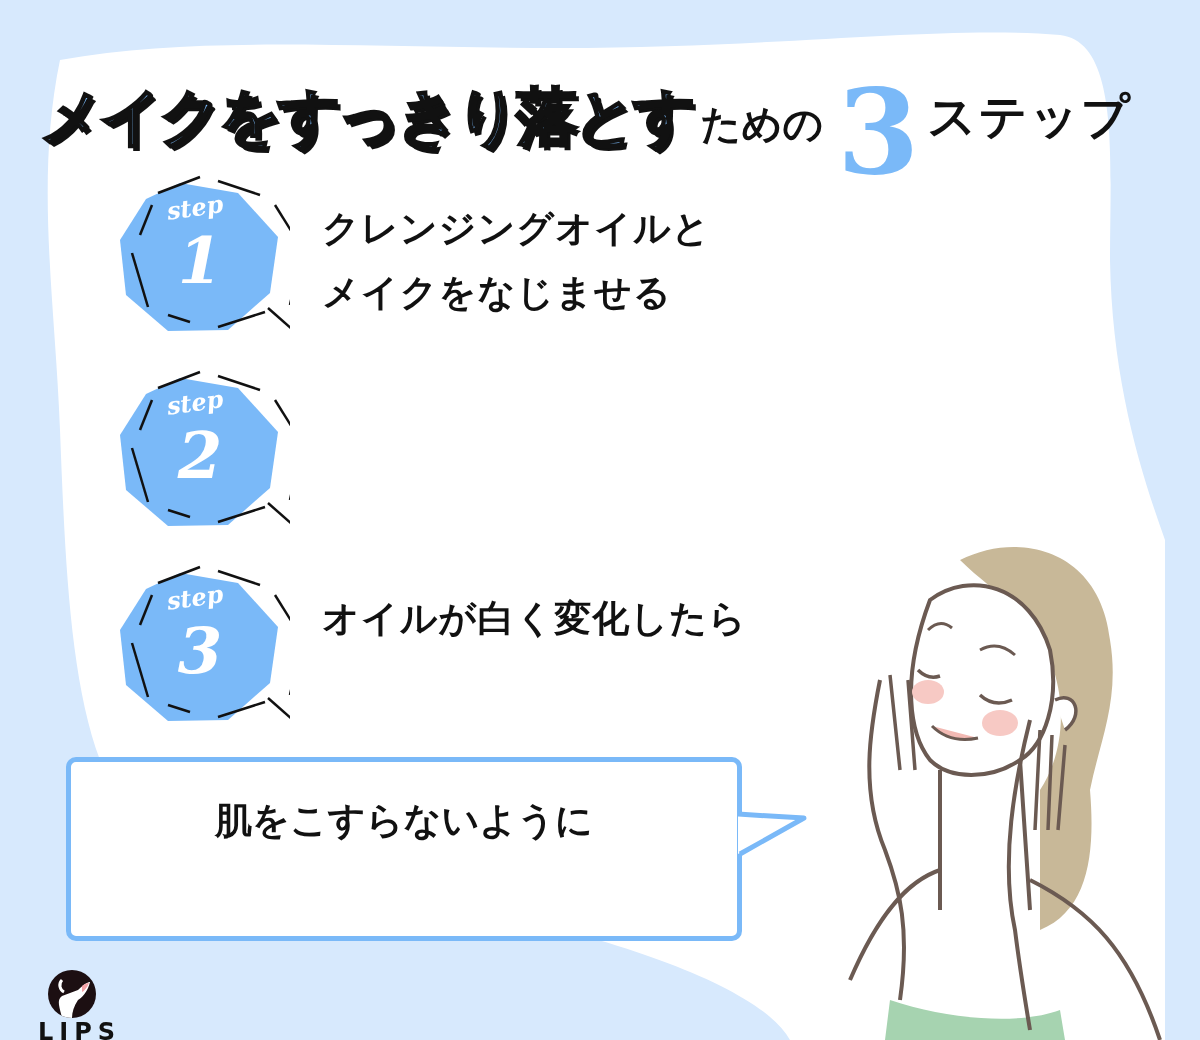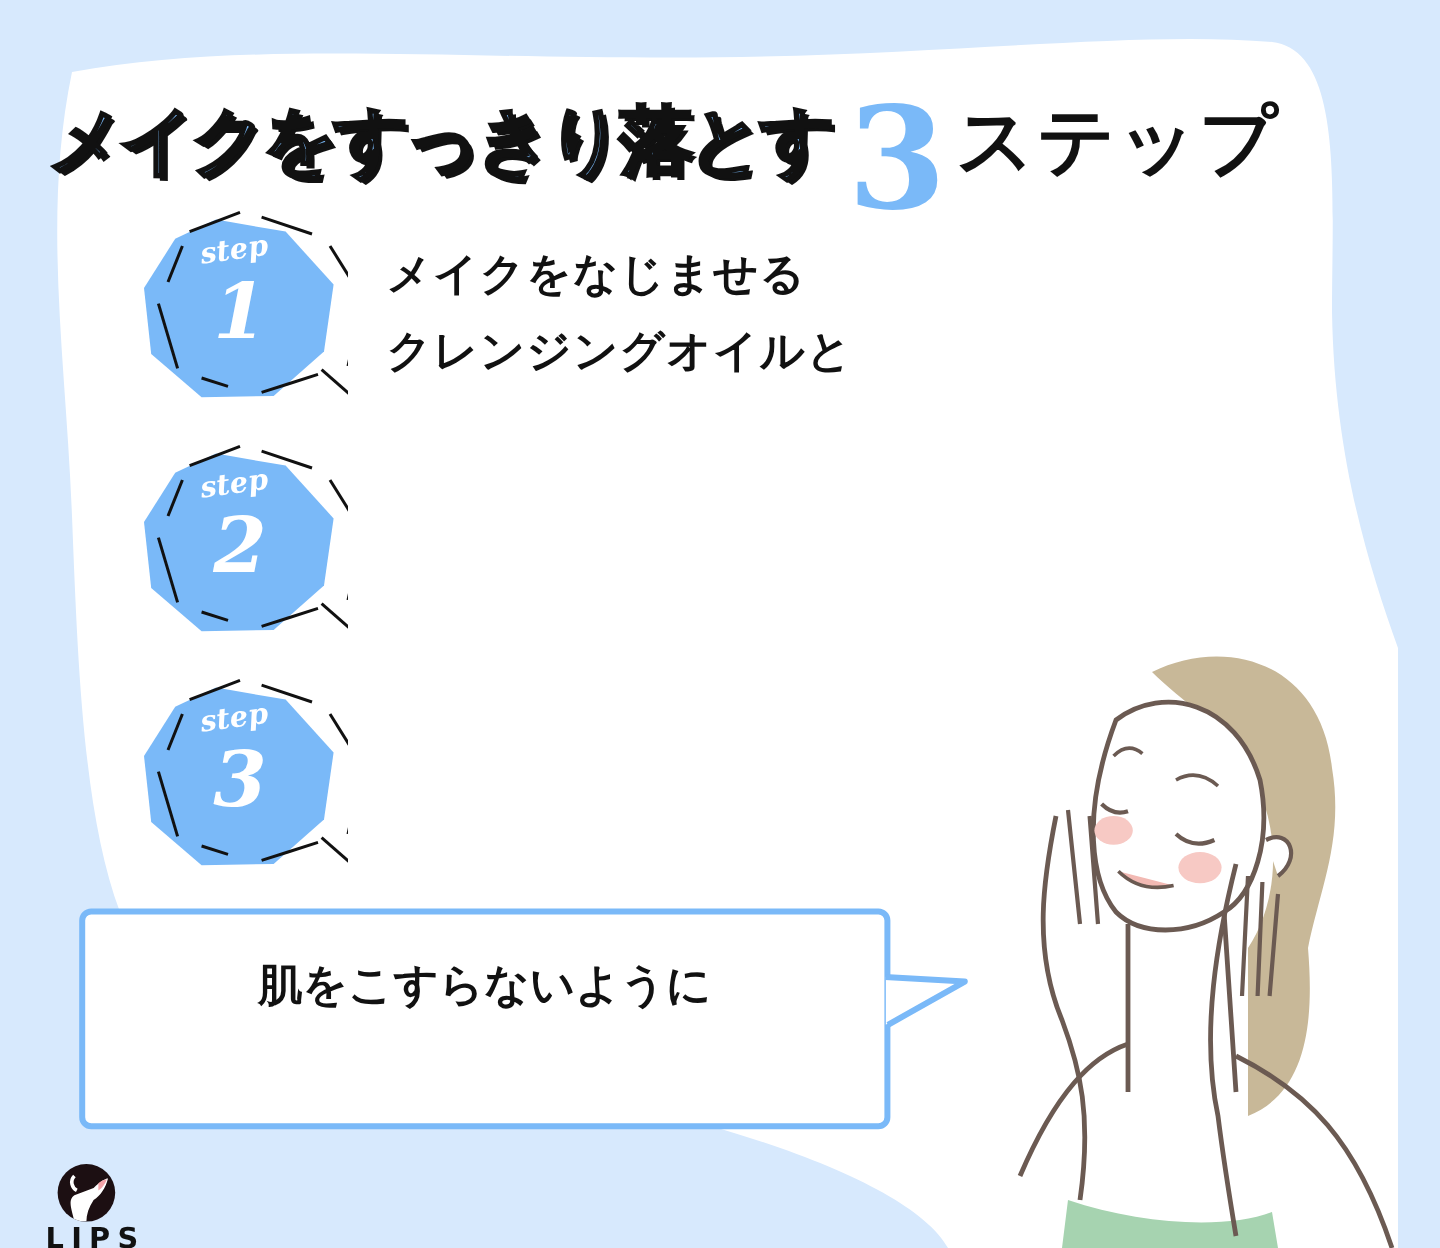--- a/index.html
+++ b/index.html
@@ -2,21 +2,21 @@
 <html><head>
 <meta charset="utf-8">
 <style>
   html, body { margin:0; padding:0; }
   body { width:1200px; height:1040px; position:relative; overflow:hidden; background:#d7e9fd; font-family:"DejaVu Sans", sans-serif; }
   .blob { position:absolute; left:0; top:0; width:1200px; height:1040px; }
   .title { position:absolute; left:24px; top:62px; height:110px; display:flex; align-items:center; white-space:nowrap;margin-left:16px; }
   .title-main { font-size:62px; font-weight:900; color:#7ab9f8; letter-spacing:-4px; -webkit-text-stroke:2.5px #111; text-shadow:4px 4px 0 #111; font-family:"DejaVu Sans", sans-serif; }
   .title-mid { font-size:40px; font-weight:700; color:#111; margin-left:8px; margin-top:14px; }
   .title-num { font-size:118px; font-weight:700; color:#7ab9f8; margin:0 8px 0 14px; margin-top:30px; font-family:"DejaVu Serif", serif; line-height:1; }
-  .title-tail { font-size:64px; font-weight:700; color:#111; letter-spacing:2px; }
+  .title-tail { font-size:48px; font-weight:700; color:#111; letter-spacing:2px; }
   .step { position:absolute; left:110px; width:760px; height:170px; }
   .badge { position:absolute; left:0; top:0; width:180px; height:165px; }
   .badge-step { position:absolute; left:50px; top:18px; width:70px; text-align:center; font-family:"DejaVu Serif", serif; font-style:italic; font-weight:700; font-size:24px; color:#fff; transform:rotate(-8deg); }
   .badge-num { position:absolute; left:55px; top:48px; width:70px; text-align:center; font-family:"DejaVu Serif", serif; font-style:italic; font-weight:700; font-size:64px; color:#fff; }
   .step-text { position:absolute; left:212px; top:22px; font-size:37px; line-height:64px; color:#111; font-weight:700; white-space:nowrap; letter-spacing:1px; }
   .hl { position:relative; font-weight:900; font-size:40px; }
   .hl::before { content:""; position:absolute; left:-6px; right:-8px; bottom:0px; height:20px; background:#fbdf8f; transform:skewX(-20deg); z-index:-1; }
   .step-text .line { position:relative; z-index:1; display:block; }
   .bubble { position:absolute; left:66px; top:757px; width:676px; height:184px; border:5px solid #7ab9f8; border-radius:10px; background:#fff; box-sizing:border-box; }
   .bubble-tail { position:absolute; left:738px; top:810px; }
@@ -32,20 +32,21 @@
 </style>
 </head>
 <body>
 
 <svg class="blob" viewBox="0 0 1200 1040">
   <path d="M60 60 C 200 35, 350 48, 560 48 C 780 48, 940 25, 1060 35 C 1120 42, 1110 160, 1110 260 C 1112 380, 1140 470, 1165 540 L 1165 1040 L 790 1040 C 760 985, 600 930, 420 900 C 260 870, 130 840, 100 760 C 70 680, 65 560, 60 430 C 55 300, 35 180, 60 60 Z" fill="#ffffff"></path>
 </svg>
 
 <div class="title">
   <span class="title-main">メイクをすっきり落とす</span>
+  <span class="title-mid">ための</span>
   <span class="title-num">3</span>
   <span class="title-tail">ステップ</span>
 </div>
 
 <div class="step" style="top:175px;">
   <svg class="badge" viewBox="0 0 180 165">
     <polygon points="70,8 128,18 168,62 160,118 118,155 58,156 16,120 10,65 36,24" fill="#7ab9f8"></polygon>
     <g fill="none" stroke="#111" stroke-width="2.5">
       <path d="M48 18 L 90 2"></path>
         <path d="M108 6 L 150 20"></path>
@@ -54,22 +55,22 @@
         <path d="M155 137 L 130 145 L 108 152"></path>
       <path d="M80 147 L 58 140"></path>
         <path d="M38 132 L 22 78"></path>
         <path d="M30 60 L 42 30"></path>
       <path d="M158 133 L 183 155"></path>
     </g>
   </svg>
   <div class="badge-step">step</div>
   <div class="badge-num">1</div>
   <div class="step-text">
+    <span class="line">クレンジングオイルと</span>
     <span class="line">メイクをなじませる</span>
-    <span class="line">クレンジングオイルと</span>
   </div>
 </div>
 
 <div class="step" style="top:370px;">
   <svg class="badge" viewBox="0 0 180 165">
     <polygon points="70,8 128,18 168,62 160,118 118,155 58,156 16,120 10,65 36,24" fill="#7ab9f8"></polygon>
     <g fill="none" stroke="#111" stroke-width="2.5">
       <path d="M48 18 L 90 2"></path>
         <path d="M108 6 L 150 20"></path>
         <path d="M165 30 L 190 70"></path>
@@ -96,20 +97,21 @@
         <path d="M155 137 L 130 145 L 108 152"></path>
       <path d="M80 147 L 58 140"></path>
         <path d="M38 132 L 22 78"></path>
         <path d="M30 60 L 42 30"></path>
       <path d="M158 133 L 183 155"></path>
     </g>
   </svg>
   <div class="badge-step">step</div>
   <div class="badge-num">3</div>
   <div class="step-text">
+    <span class="line">オイルが白く変化したら</span>
   </div>
 </div>
 
 <div class="bubble">
   <div class="bubble-line1">肌をこすらないように</div>
 </div>
 <svg class="bubble-tail" width="72" height="50" viewBox="0 0 72 50">
   <path d="M0 4 L 66 8 L 0 44 Z" fill="#fff"></path>
   <path d="M-2 4 L 66 8 L 2 44" fill="none" stroke="#7ab9f8" stroke-width="5" stroke-linejoin="round"></path>
 </svg>

